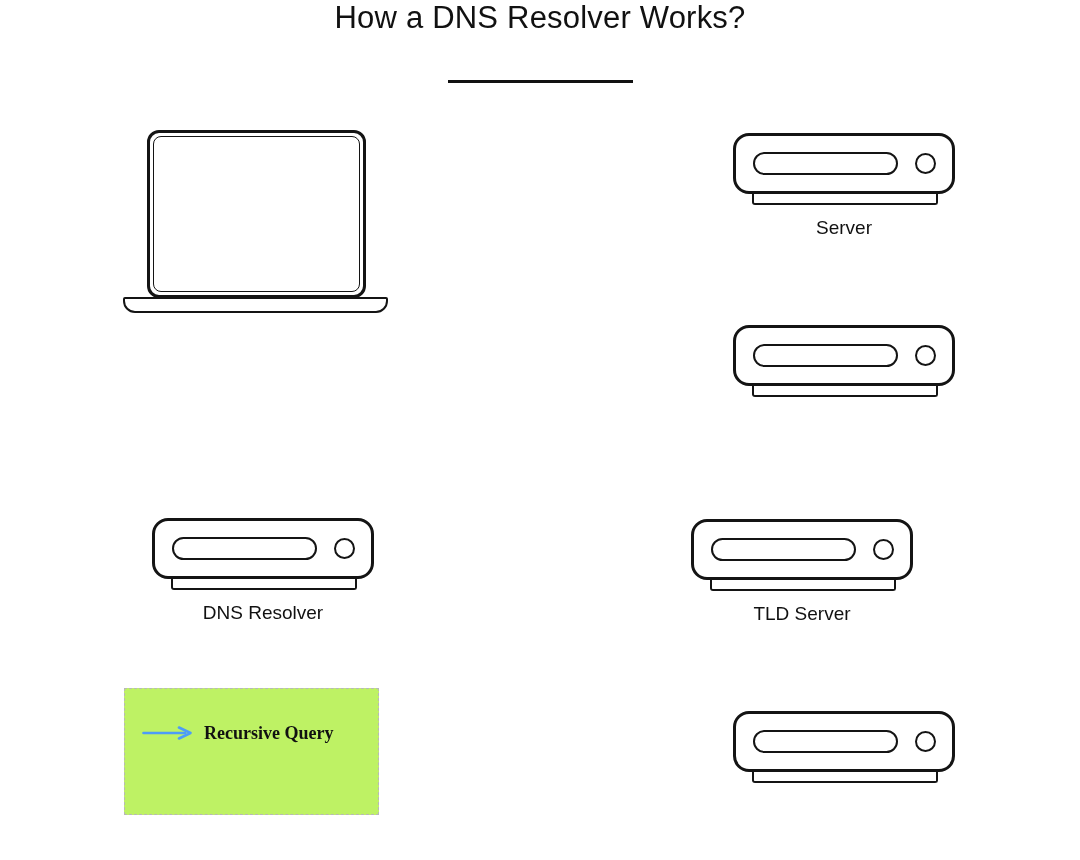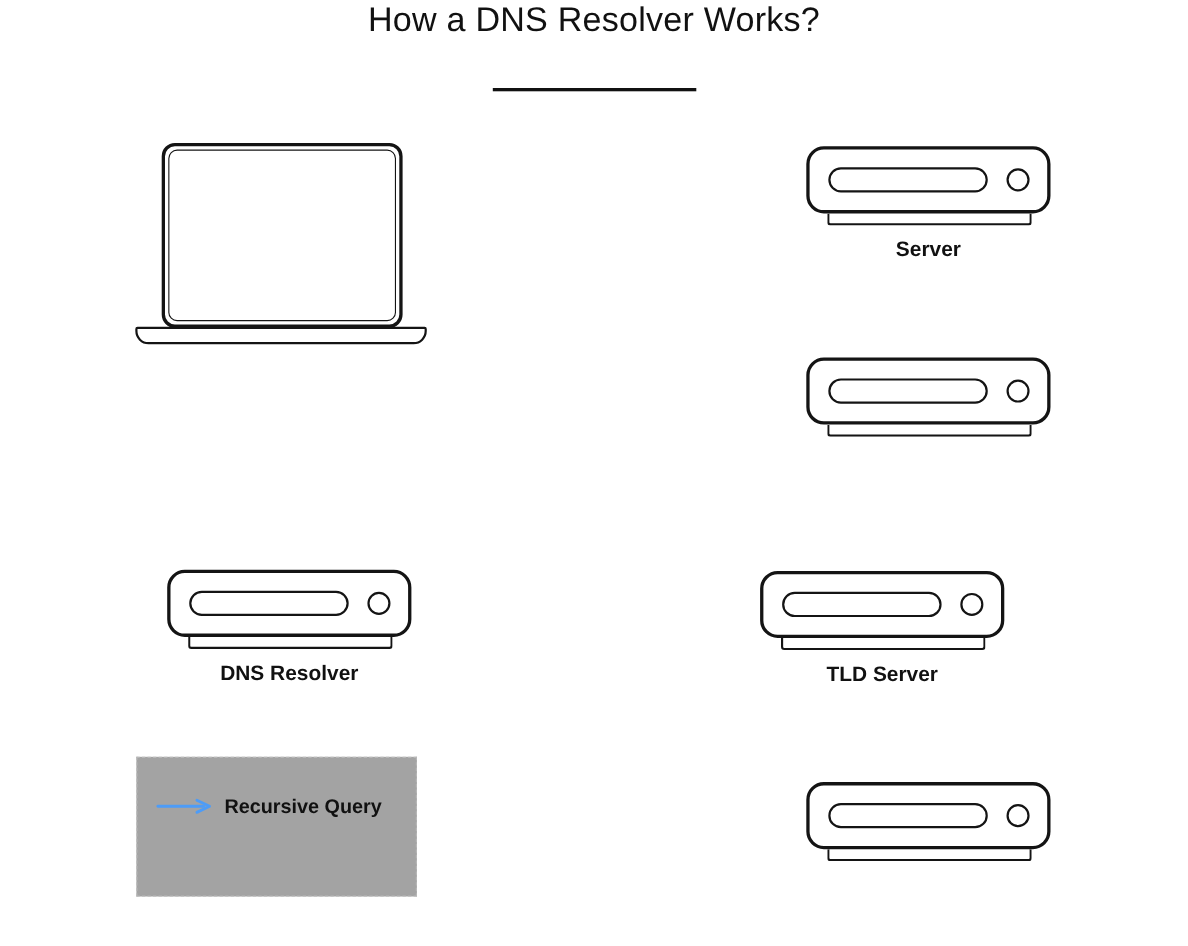--- a/index.html
+++ b/index.html
@@ -56,34 +56,34 @@
   }
   .srv-base {
     position: absolute; left: 19px; top: 61px; width: 186px; height: 11px;
     border-left: 2.5px solid #141414;
     border-right: 2.5px solid #141414;
     border-bottom: 2.5px solid #141414;
     border-radius: 0 0 3px 3px;
   }
   .srv-label {
     position: absolute; left: -20px; right: -20px; top: 84px;
-    text-align: center; font-size: 19px; font-weight: 700; color: #111;
+    text-align: center; font-size: 19px; font-weight: 400; color: #111;
   }
 
   
   #node-server        { left: 733px; top: 133px; }
   #node-root-server   { left: 733px; top: 325px; }
   #node-tld-server    { left: 691px; top: 519px; }
   #node-auth-server   { left: 733px; top: 711px; }
   #node-dns-resolver  { left: 152px; top: 518px; }
 
   
   .legend {
     left: 124px; top: 688px; width: 255px; height: 127px;
-    border: 1.5px dashed #b8b8b8; background: #a3a3a3;
+    border: 1.5px dashed #b8b8b8; background: #bef264; font-family: Liberation Serif, serif;
   }
   .legend-row {
     position: absolute; left: 17px; height: 28px;
     display: flex; align-items: center; gap: 12px;
   }
   .legend-row.row-0 { top: 30px; }
   .legend-row.row-1 { top: 70px; }
   .legend-row .arrow-svg { flex: 0 0 auto; display: block; }
   .legend-label { font-size: 18px; font-weight: 700; color: #111; white-space: nowrap; }
 </style>

